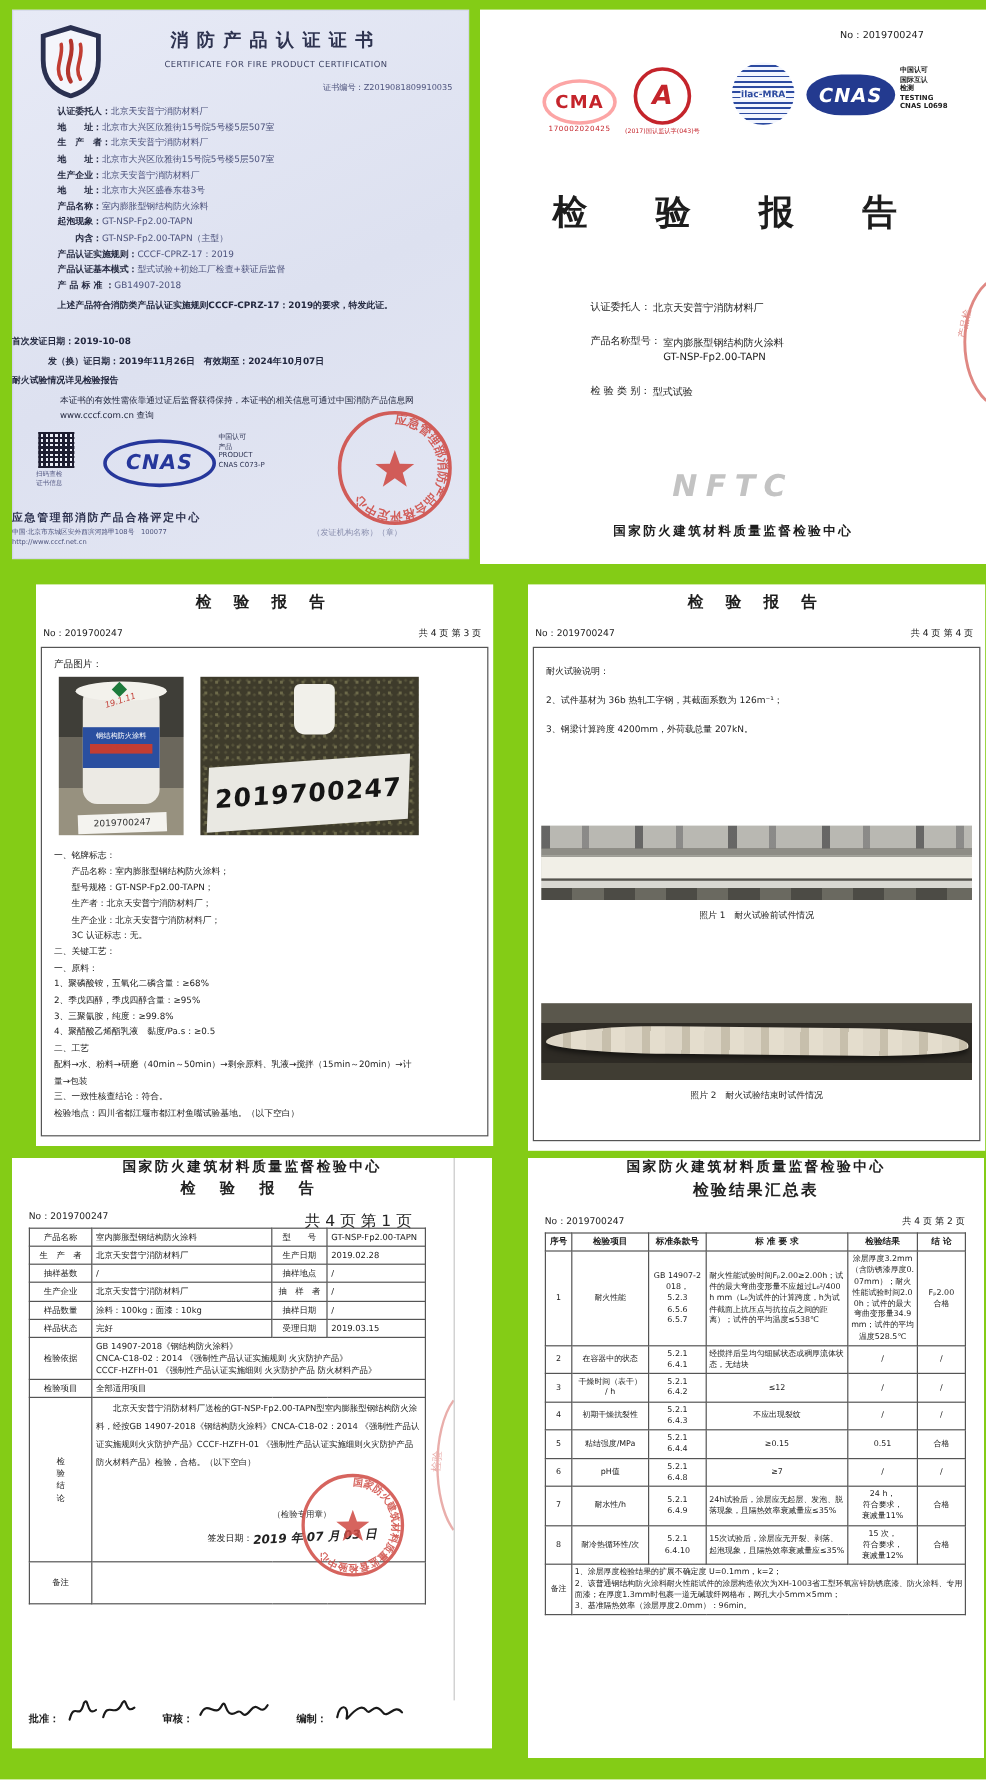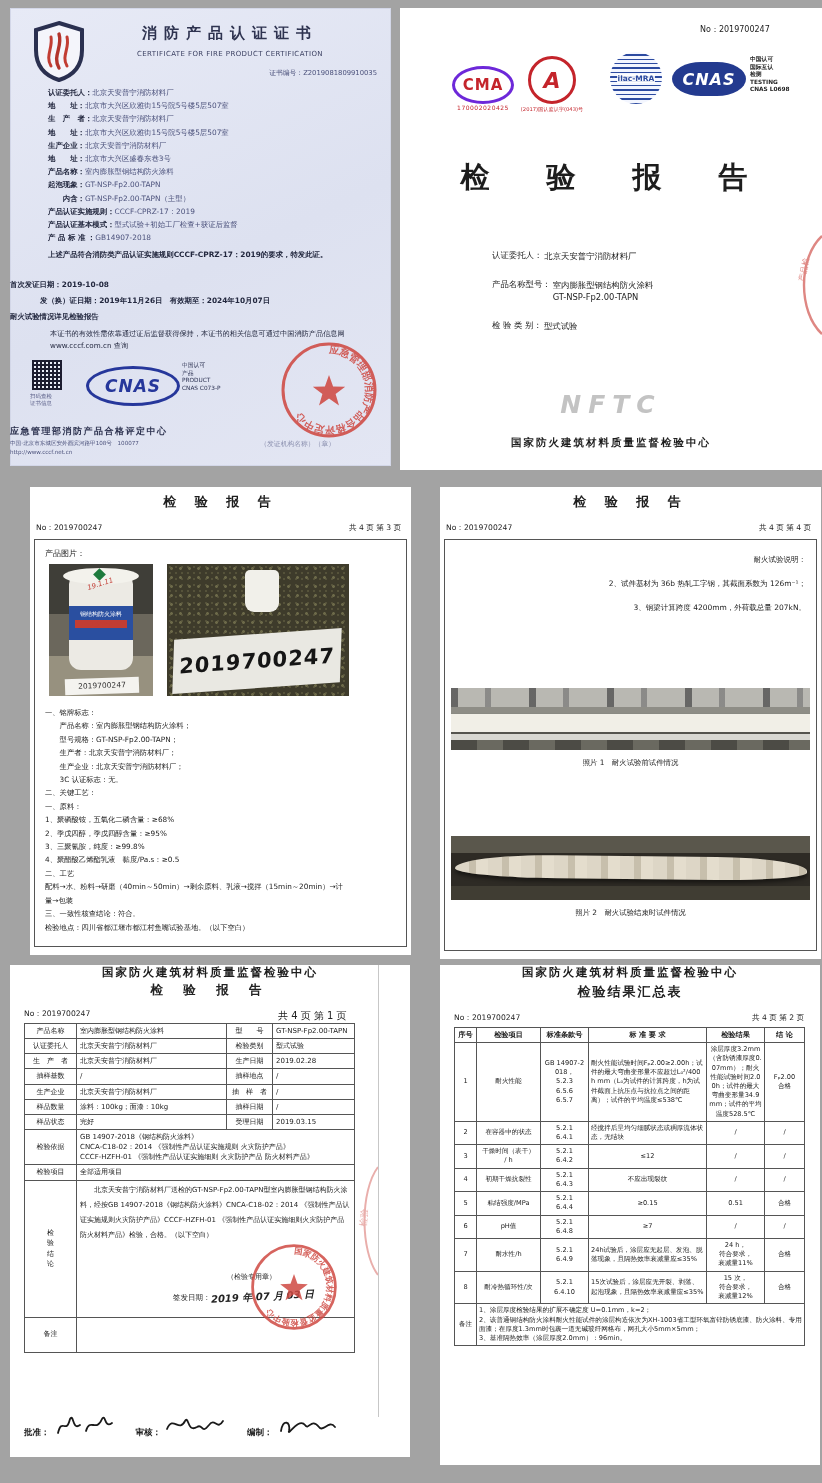--- a/index.html
+++ b/index.html
@@ -1,17 +1,17 @@
 <!DOCTYPE html>
 <html><head>
 <meta charset="utf-8">
 <style>
   html,body{margin:0;padding:0;background:#fff;}
   body{font-family:"DejaVu Sans","Liberation Sans",sans-serif;color:#222;}
-  .canvas{position:relative;width:822px;height:1483px;background:#a3a3a3;overflow:hidden;}
+  .canvas{position:relative;width:822px;height:1483px;background:#84cc16;overflow:hidden;}
   .doc{position:absolute;}
   .abs{position:absolute;}
   .pre{white-space:pre-line;}
 
   
   .cert{left:10px;top:8px;width:381px;height:458px;background:linear-gradient(155deg,#e7eaf6 0%,#dde1f0 55%,#e3e6f3 100%);box-shadow:0 0 0 1px #d3d7e8 inset;}
   .c-title{position:absolute;left:70px;top:16px;width:300px;text-align:center;font-size:15px;font-weight:bold;letter-spacing:7px;color:#2e3350;}
   .c-sub{position:absolute;left:70px;top:42px;width:300px;text-align:center;font-size:7px;letter-spacing:.4px;color:#3d4263;}
   .c-no{position:absolute;right:14px;top:60px;font-size:6.8px;color:#4c527c;}
   .c-fields{position:absolute;left:38px;top:78px;width:330px;}
@@ -30,21 +30,21 @@
   .cnas-cap{position:absolute;left:172px;top:354px;font-size:5.8px;line-height:1.3;color:#2c3252;}
   .sealbg{position:absolute;right:56px;top:392px;font-size:6.8px;color:#8a8fae;margin-top:39px;}
   .seal-cert{position:absolute;right:12px;top:332px;width:100px;height:100px;opacity:.88;}
   .c-org{position:absolute;left:0;top:417px;width:381px;font-size:9px;font-weight:bold;color:#2e3350;letter-spacing:1.5px;}
   .c-addr{position:absolute;left:0;top:432px;width:381px;font-size:5.6px;color:#4c527c;}
   .c-url{position:absolute;left:0;top:441px;width:381px;font-size:5.6px;color:#4c527c;}
 
   
   .cover{left:400px;top:8px;width:422px;height:462px;background:#fff;}
   .v-no{position:absolute;left:300px;top:16px;font-size:8px;color:#222;}
-  .cma-oval{position:absolute;left:52px;top:58px;width:56px;height:32px;border:3px solid #6d28d9;border-radius:50%;display:flex;align-items:center;justify-content:center;}
+  .cma-oval{position:absolute;left:52px;top:58px;width:56px;height:32px;border:3px solid #fca5a5;border-radius:50%;display:flex;align-items:center;justify-content:center;}
   .cma-oval span{font-size:15px;font-weight:bold;color:#c4242b;letter-spacing:1px;}
   .cma-num{position:absolute;left:48px;top:96px;width:70px;text-align:center;font-size:6px;color:#c4242b;letter-spacing:.5px;}
   .cal-circle{position:absolute;left:128px;top:48px;width:42px;height:42px;border:3px solid #c4242b;border-radius:50%;display:flex;align-items:center;justify-content:center;}
   .cal-circle span{font-size:22px;font-weight:bold;color:#c4242b;font-style:italic;}
   .cal-cap{position:absolute;left:104px;top:98px;width:96px;text-align:center;font-size:5.2px;color:#c4242b;}
   .ilac{position:absolute;left:210px;top:44px;width:52px;height:52px;border-radius:50%;background:repeating-linear-gradient(0deg,#2c4aa0 0 1.4px,#f3f6ff 1.4px 4.4px);display:flex;align-items:center;justify-content:center;}
   .ilac span{font-size:7.5px;font-weight:bold;color:#2c4aa0;background:rgba(255,255,255,.85);padding:0 1px;}
   .cnas-swoosh{position:absolute;left:272px;top:54px;width:74px;height:34px;background:#233a8f;border-radius:55% 55% 55% 55%/70% 70% 70% 70%;display:flex;align-items:center;justify-content:center;}
   .cnas-swoosh span{color:#fff;font-weight:bold;font-style:italic;font-size:16px;letter-spacing:1px;}
   .cnas-cap2{position:absolute;left:350px;top:48px;font-size:5.8px;line-height:1.3;font-weight:bold;color:#222;}
@@ -76,35 +76,35 @@
   .bucket-tag{position:absolute;left:16px;bottom:2px;width:74px;height:16px;background:#f4f3ef;color:#333;font-size:7.5px;text-align:center;line-height:16px;transform:rotate(-2deg);}
   .photo-sample{position:absolute;left:132px;top:24px;width:182px;height:132px;background-color:#3e3b2b;background-image:radial-gradient(#6d6a4a 1.2px,transparent 1.6px),radial-gradient(#55523a 1px,transparent 1.4px);background-size:9px 9px,6px 6px;overflow:hidden;}
   .cup{position:absolute;left:78px;top:6px;width:34px;height:42px;background:#f1f0ea;border-radius:5px 5px 9px 9px;}
   .sample-tag{position:absolute;left:6px;bottom:8px;width:168px;height:54px;background:#e9e8e2;transform:rotate(-4deg) skewX(-6deg);display:flex;align-items:center;justify-content:center;}
   .sample-tag span{font-size:21px;font-weight:bold;color:#151515;letter-spacing:1px;}
   .p3-lines{position:absolute;left:10px;right:10px;top:166px;}
   .p3-lines div{font-size:7.3px;line-height:13.4px;white-space:nowrap;}
 
   
   .p4{left:440px;top:487px;width:381px;height:472px;background:#fff;}
-  .p4-lines div{font-size:7.5px;line-height:24px;white-space:nowrap;text-align:right;}
+  .p4-lines div{font-size:7.5px;line-height:24px;white-space:nowrap;}
   .photoA{position:absolute;left:6px;right:6px;top:148px;height:62px;background:linear-gradient(#b9b8b2 0 30%,#8e8d86 30% 42%,#d9d8d2 42% 100%);overflow:hidden;}
   .photoA .beam{position:absolute;left:0;right:0;top:40%;height:30%;background:#f1efe7;border-top:1px solid #8a8a83;border-bottom:2px solid #55544e;}
   .photoA .clutter{position:absolute;left:0;right:0;top:0;height:30%;background:repeating-linear-gradient(90deg,rgba(35,35,38,.55) 0 7px,transparent 7px 34px,rgba(70,70,74,.4) 34px 40px,transparent 40px 78px);}
   .photoA .floor{position:absolute;left:0;right:0;bottom:0;height:16%;background:repeating-linear-gradient(90deg,#4c4b45 0 26px,#6a6960 26px 52px);}
   .p-cap{position:absolute;left:0;width:100%;text-align:center;font-size:7.4px;}
   .photoB{position:absolute;left:6px;right:6px;top:296px;height:64px;background:linear-gradient(#5a574c 0 26%,#2e2b25 26% 78%,#403d33 78% 100%);overflow:hidden;}
   .photoB .beam2{position:absolute;left:1%;right:1%;top:32%;height:36%;background:repeating-linear-gradient(90deg,#ddd6c6 0 14px,#c7bfac 14px 21px,#e4ddcd 21px 33px);border-radius:45% 40% 40% 45%/95% 90% 55% 60%;transform:rotate(.6deg);box-shadow:0 3px 4px rgba(0,0,0,.5);}
 
   
   .p1{left:10px;top:965px;width:400px;height:492px;background:#fff;}
   .p-org{position:absolute;left:0;top:0;width:100%;text-align:center;font-size:11.5px;font-weight:bold;letter-spacing:2px;color:#1d1d1d;}
   .p1 .p-title2{position:absolute;left:0;top:17px;width:100%;text-align:center;font-size:12.5px;font-weight:bold;letter-spacing:8px;}
   .p1 .p-no2{position:absolute;left:14px;top:44px;font-size:7.6px;}
-  .p1 .p-page2{position:absolute;left:268px;top:44px;font-size:10px;}
+  .p1 .p-page2{position:absolute;left:244px;top:44px;font-size:13px;}
   .rpt{position:absolute;left:14px;top:58px;width:330px;border-collapse:collapse;table-layout:fixed;}
   .rpt td{border:1px solid #555;font-size:7px;line-height:1.45;padding:2px 3px;vertical-align:middle;word-break:break-all;}
   .rpt .lblc{text-align:center;}
   .vlabel{text-align:center;font-size:8px;line-height:26px;}
   .concl-cell{position:relative;height:132px;vertical-align:top !important;margin-left:48px;}
   .concl-text{font-size:7px;line-height:15px;}
   .seal-cap{position:absolute;left:150px;bottom:34px;font-size:7px;color:#333;}
   .sign-date{position:absolute;left:96px;bottom:12px;font-size:7.5px;}
   .hand{font-style:italic;display:inline-block;transform:rotate(-3deg);font-size:10px;font-weight:bold;}
   .seal-p1{position:absolute;right:14px;bottom:-16px;width:92px;height:92px;opacity:.85;}
@@ -307,26 +307,20 @@
           <col style="width:82px">
         </colgroup>
       <tbody>
           <tr>
             <td class="lblc">产品名称</td>
             <td>室内膨胀型钢结构防火涂料</td>
             <td class="lblc">型　　号</td>
             <td>GT-NSP-Fp2.00-TAPN</td>
           </tr>
       <tr>
-            <td class="lblc">认证委托人</td>
-            <td>北京天安普宁消防材料厂</td>
-            <td class="lblc">检验类别</td>
-            <td>型式试验</td>
-          </tr>
-      <tr>
             <td class="lblc">生　产　者</td>
             <td>北京天安普宁消防材料厂</td>
             <td class="lblc">生产日期</td>
             <td>2019.02.28</td>
           </tr>
       <tr>
             <td class="lblc">抽样基数</td>
             <td>/</td>
             <td class="lblc">抽样地点</td>
             <td>/</td>

